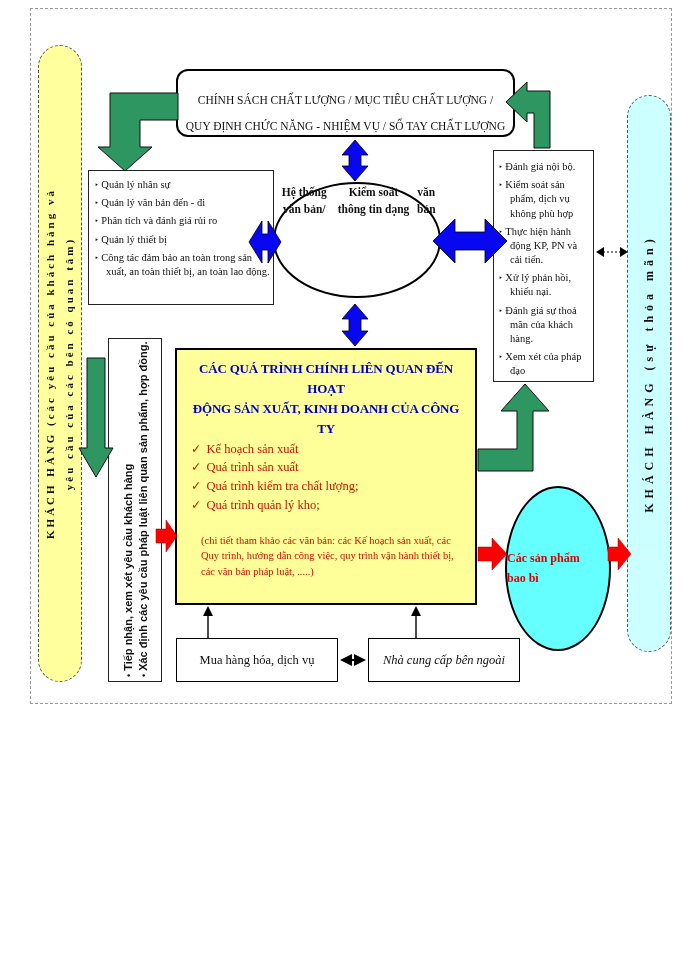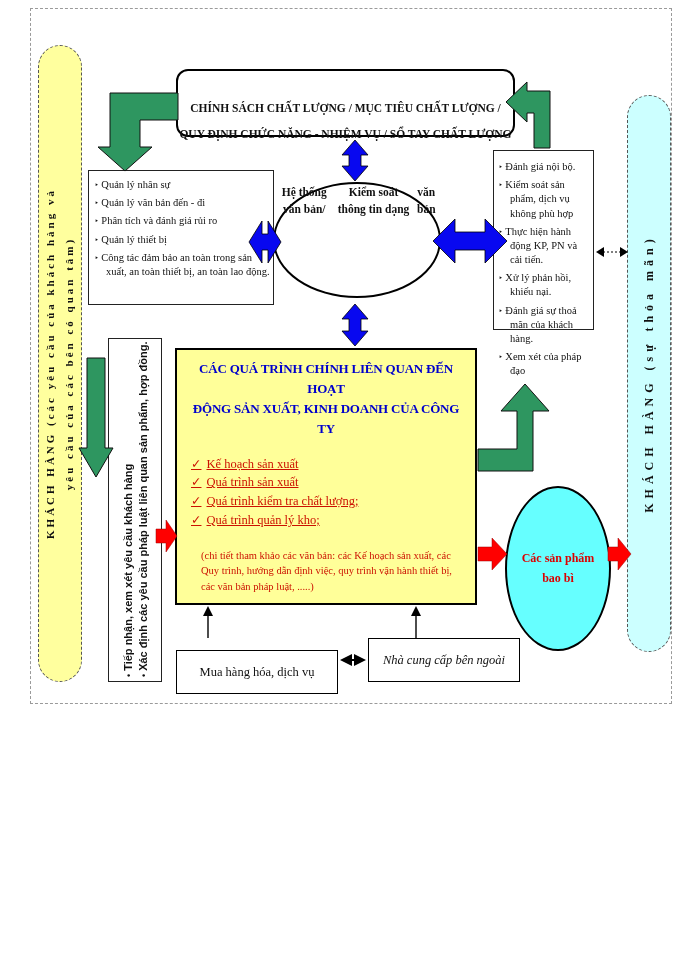--- a/index.html
+++ b/index.html
@@ -12,60 +12,60 @@
   #customer-left{left:38px;top:45px;width:42px;height:635px;background:#FFFF9E;border-radius:22px;}
   #customer-right{left:627px;top:95px;width:42px;height:555px;background:#CCFFFF;border-radius:22px;}
   .rot{position:absolute;left:0;top:0;transform-origin:0 0;
        display:flex;flex-direction:column;justify-content:center;text-align:center;}
   #customer-left .rot{transform:rotate(-90deg) translateX(-635px);width:635px;height:42px;
        font-weight:bold;font-size:11px;letter-spacing:3px;line-height:19px;}
   #customer-right .rot{transform:rotate(-90deg) translateX(-555px);width:555px;height:42px;
        font-weight:bold;font-size:12px;letter-spacing:5px;}
   
   #policy-box{position:absolute;left:176px;top:69px;width:339px;height:68px;background:#fff;
-       border:2px solid #000;border-radius:12px;text-align:center;font-weight:bold;
-       font-size:11.5px;line-height:26px;padding-top:24px;box-sizing:border-box;z-index:2;}
+       border:2px solid #000;border-radius:12px;text-align:center;font-weight:normal;
+       font-size:11.5px;line-height:26px;padding-top:16px;box-sizing:border-box;z-index:2;}
   
   .list-box{position:absolute;background:#fff;border:1px solid #222;box-sizing:border-box;z-index:2;}
   #support-box{left:88px;top:170px;width:186px;height:135px;padding:7px 2px 0 6px;
        font-size:10.5px;line-height:1.35;}
-  #evaluation-box{left:493px;top:150px;width:101px;height:180px;padding:9px 3px 0 5px;
+  #evaluation-box{left:493px;top:150px;width:101px;height:232px;padding:9px 3px 0 5px;
        font-size:10.5px;line-height:1.35;}
   ul.plain{list-style:none;margin:0;padding:0;}
   ul.plain li{padding-left:11px;text-indent:-11px;margin-bottom:4px;}
   .blt{margin-right:3px;font-size:9px;}
   
   #document-ellipse{position:absolute;left:273px;top:182px;width:164px;height:112px;
        background:#fff;border:2px solid #000;border-radius:50%;display:flex;
        justify-content:center;text-align:center;font-weight:bold;font-size:11.5px;line-height:1.5;z-index:2;}
   
   #main-box{position:absolute;left:175px;top:348px;width:302px;height:257px;background:#FFFF99;
        border:2px solid #000;box-sizing:border-box;padding:9px 8px 0 8px;z-index:2;}
   #main-box .title{color:#0000CC;font-weight:bold;font-size:13px;text-align:center;
        line-height:1.55;letter-spacing:-0.2px;}
-  #main-box .checks{margin-top:15px;color:#CC1100;font-size:12.5px;line-height:1.5;padding-left:6px;text-decoration:underline;}
+  #main-box .checks{color:#CC1100;font-size:12.5px;line-height:1.5;padding-left:6px;}
   #main-box .note{margin-top:18px;color:#CC1100;font-size:10.5px;line-height:1.5;
        padding-left:16px;padding-right:2px;}
   .chk{margin-right:5px;}
   
   #intake-box{position:absolute;left:108px;top:338px;width:52px;height:342px;background:#fff;
        border:1px solid #222;z-index:2;}
   #intake-box .rot{transform:rotate(-90deg) translateX(-342px);width:342px;height:52px;
        font-family:"Liberation Sans",sans-serif;font-weight:bold;font-size:11px;line-height:1.4;
        text-align:left;padding:2px 0 0 4px;box-sizing:border-box;}
   #intake-box ul.plain li{padding-left:12px;text-indent:-12px;margin-bottom:0;}
   
   .bottom-box{position:absolute;background:#fff;border:1.5px solid #000;box-sizing:border-box;
        display:flex;align-items:center;justify-content:center;font-size:12.5px;z-index:2;}
-  #purchase-box{left:176px;top:638px;width:162px;height:44px;margin-top:12px;}
+  #purchase-box{left:176px;top:638px;width:162px;height:44px;}
   #supplier-box{left:368px;top:638px;width:152px;height:44px;font-style:italic;}
   
   #product-ellipse{position:absolute;left:505px;top:486px;width:102px;height:161px;background:#66FFFF;
        border:2px solid #000;border-radius:50%;display:flex;flex-direction:column;justify-content:center;
-       text-align:center;color:#DD0000;font-weight:bold;font-size:12px;line-height:1.6;z-index:2;}
+       color:#DD0000;font-weight:bold;font-size:12px;line-height:1.6;z-index:2;}
   
   #arrows{position:absolute;left:0;top:0;width:700px;height:960px;z-index:4;pointer-events:none;}
 </style>
 </head>
 <body>
 
 <div id="canvas">
 
   <div class="outer-border"></div>
 
@@ -118,21 +118,21 @@
     <div class="title">
       <div>CÁC QUÁ TRÌNH CHÍNH LIÊN QUAN ĐẾN HOẠT</div>
       <div>ĐỘNG SẢN XUẤT, KINH DOANH CỦA CÔNG TY</div>
     </div>
     <div class="checks">
       <div><span class="chk">✓</span><span>Kế hoạch sản xuất</span></div>
       <div><span class="chk">✓</span><span>Quá trình sản xuất</span></div>
       <div><span class="chk">✓</span><span>Quá trình kiểm tra chất lượng;</span></div>
       <div><span class="chk">✓</span><span>Quá trình quản lý kho;</span></div>
     </div>
-    <div class="note">(chi tiết tham khảo các văn bản: các Kế hoạch sản xuất, các Quy trình, hướng dẫn định việc, quy trình vận hành thiết bị, các văn bản pháp luật, .....)</div>
+    <div class="note">(chi tiết tham khảo các văn bản: các Kế hoạch sản xuất, các Quy trình, hướng dẫn công việc, quy trình vận hành thiết bị, các văn bản pháp luật, .....)</div>
   </div>
 
   <div id="intake-box">
     <div class="rot">
       <ul class="plain">
         <li><span class="blt">•</span><span>Tiếp nhận, xem xét yêu cầu khách hàng</span></li>
         <li><span class="blt">•</span><span>Xác định các yêu cầu pháp luật liên quan sản phẩm, hợp đồng.</span></li>
       </ul>
     </div>
   </div>

